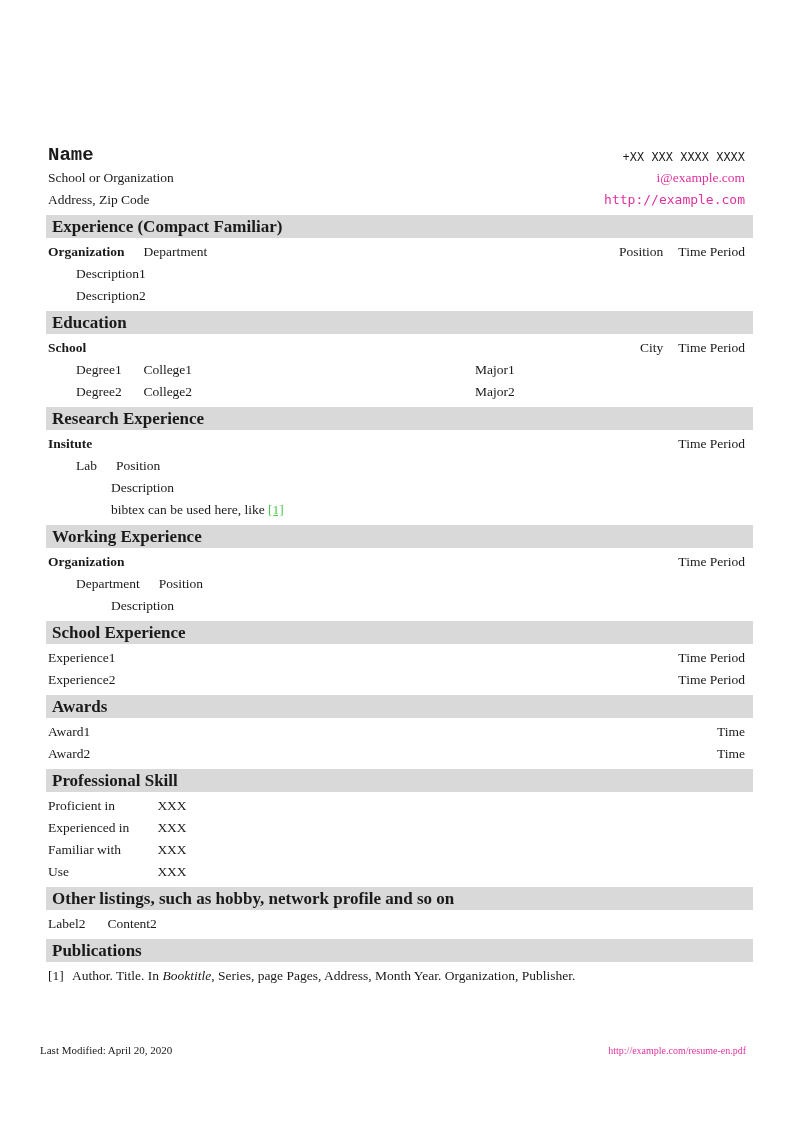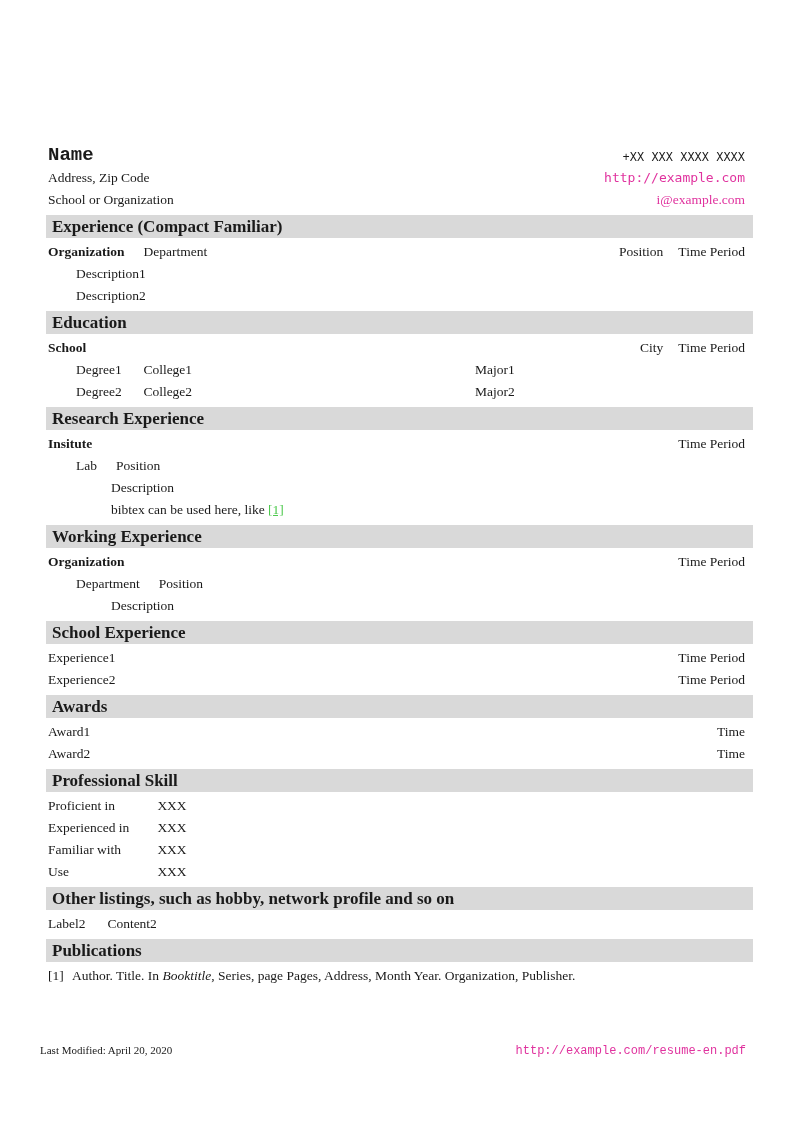--- a/index.html
+++ b/index.html
@@ -47,40 +47,40 @@
   .other-label { display: inline-block; width: 56px; }
 
   .pub-num { display: inline-block; width: 24px; }
   .italic { font-style: italic; }
 
   .footer {
     position: absolute; top: 1044px; left: 40px; right: 48px;
     display: flex; justify-content: space-between; align-items: baseline;
   }
   .footer-left { font-size: 11px; }
-  .footer-right { font-family: Liberation Mono, monospace;
-                  font-size: 12px; color: var(--link, #e0329e); text-decoration: none; }
+  .footer-right { font-family: Liberation Serif, serif;
+                  font-size: 10px; color: var(--link, #e0329e); text-decoration: none; }
 </style>
 </head>
 <body>
 
 <div class="page">
   <div class="content">
 
     <div class="hdr-row">
       <span class="name">Name</span>
       <span class="phone">+XX XXX XXXX XXXX</span>
     </div>
     <div class="line split">
+      <span>School or Organization</span>
+      <a class="link-serif" href="#">i@example.com</a>
+    </div>
+    <div class="line split">
       <span>Address, Zip Code</span>
       <a class="link-mono" href="#">http://example.com</a>
-    </div>
-    <div class="line split">
-      <span>School or Organization</span>
-      <a class="link-serif" href="#">i@example.com</a>
     </div>
 
     <div class="bar">Experience (Compact Familiar)</div>
     <div class="line split">
       <span class="lgroup">
         <span class="bold">Organization</span>
         <span>Department</span>
       </span>
       <span class="rgroup">
         <span>Position</span>

